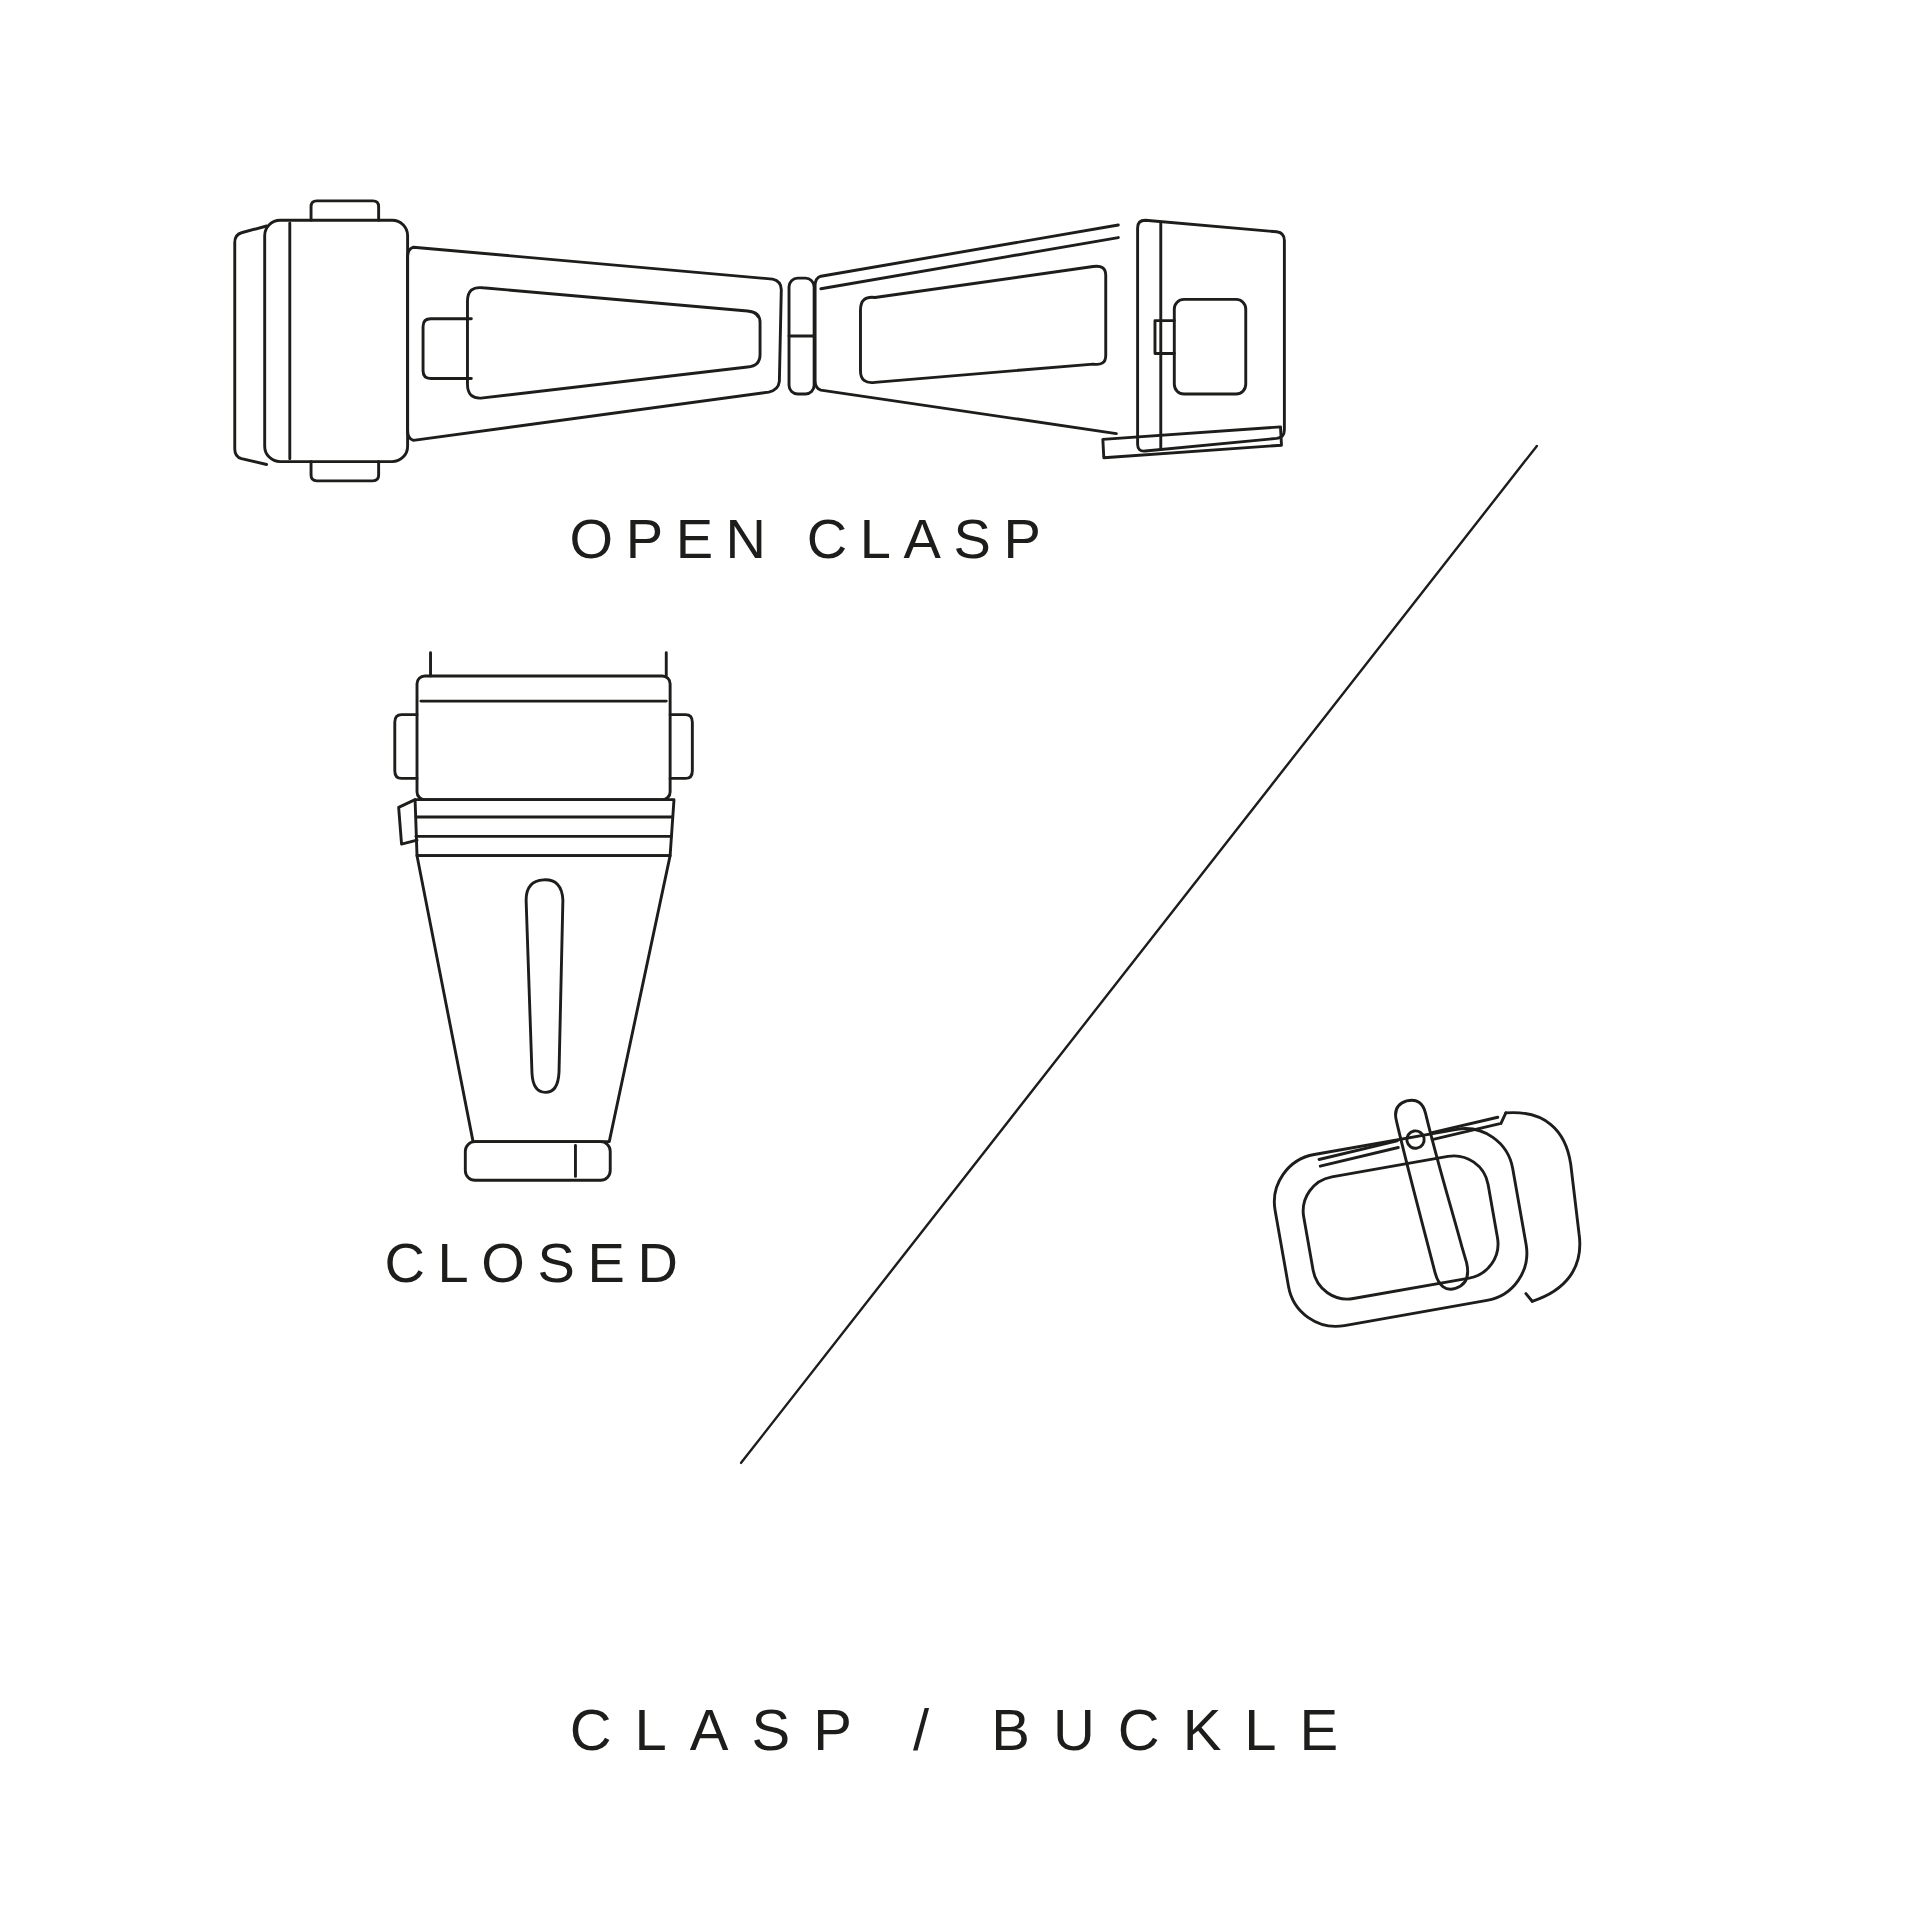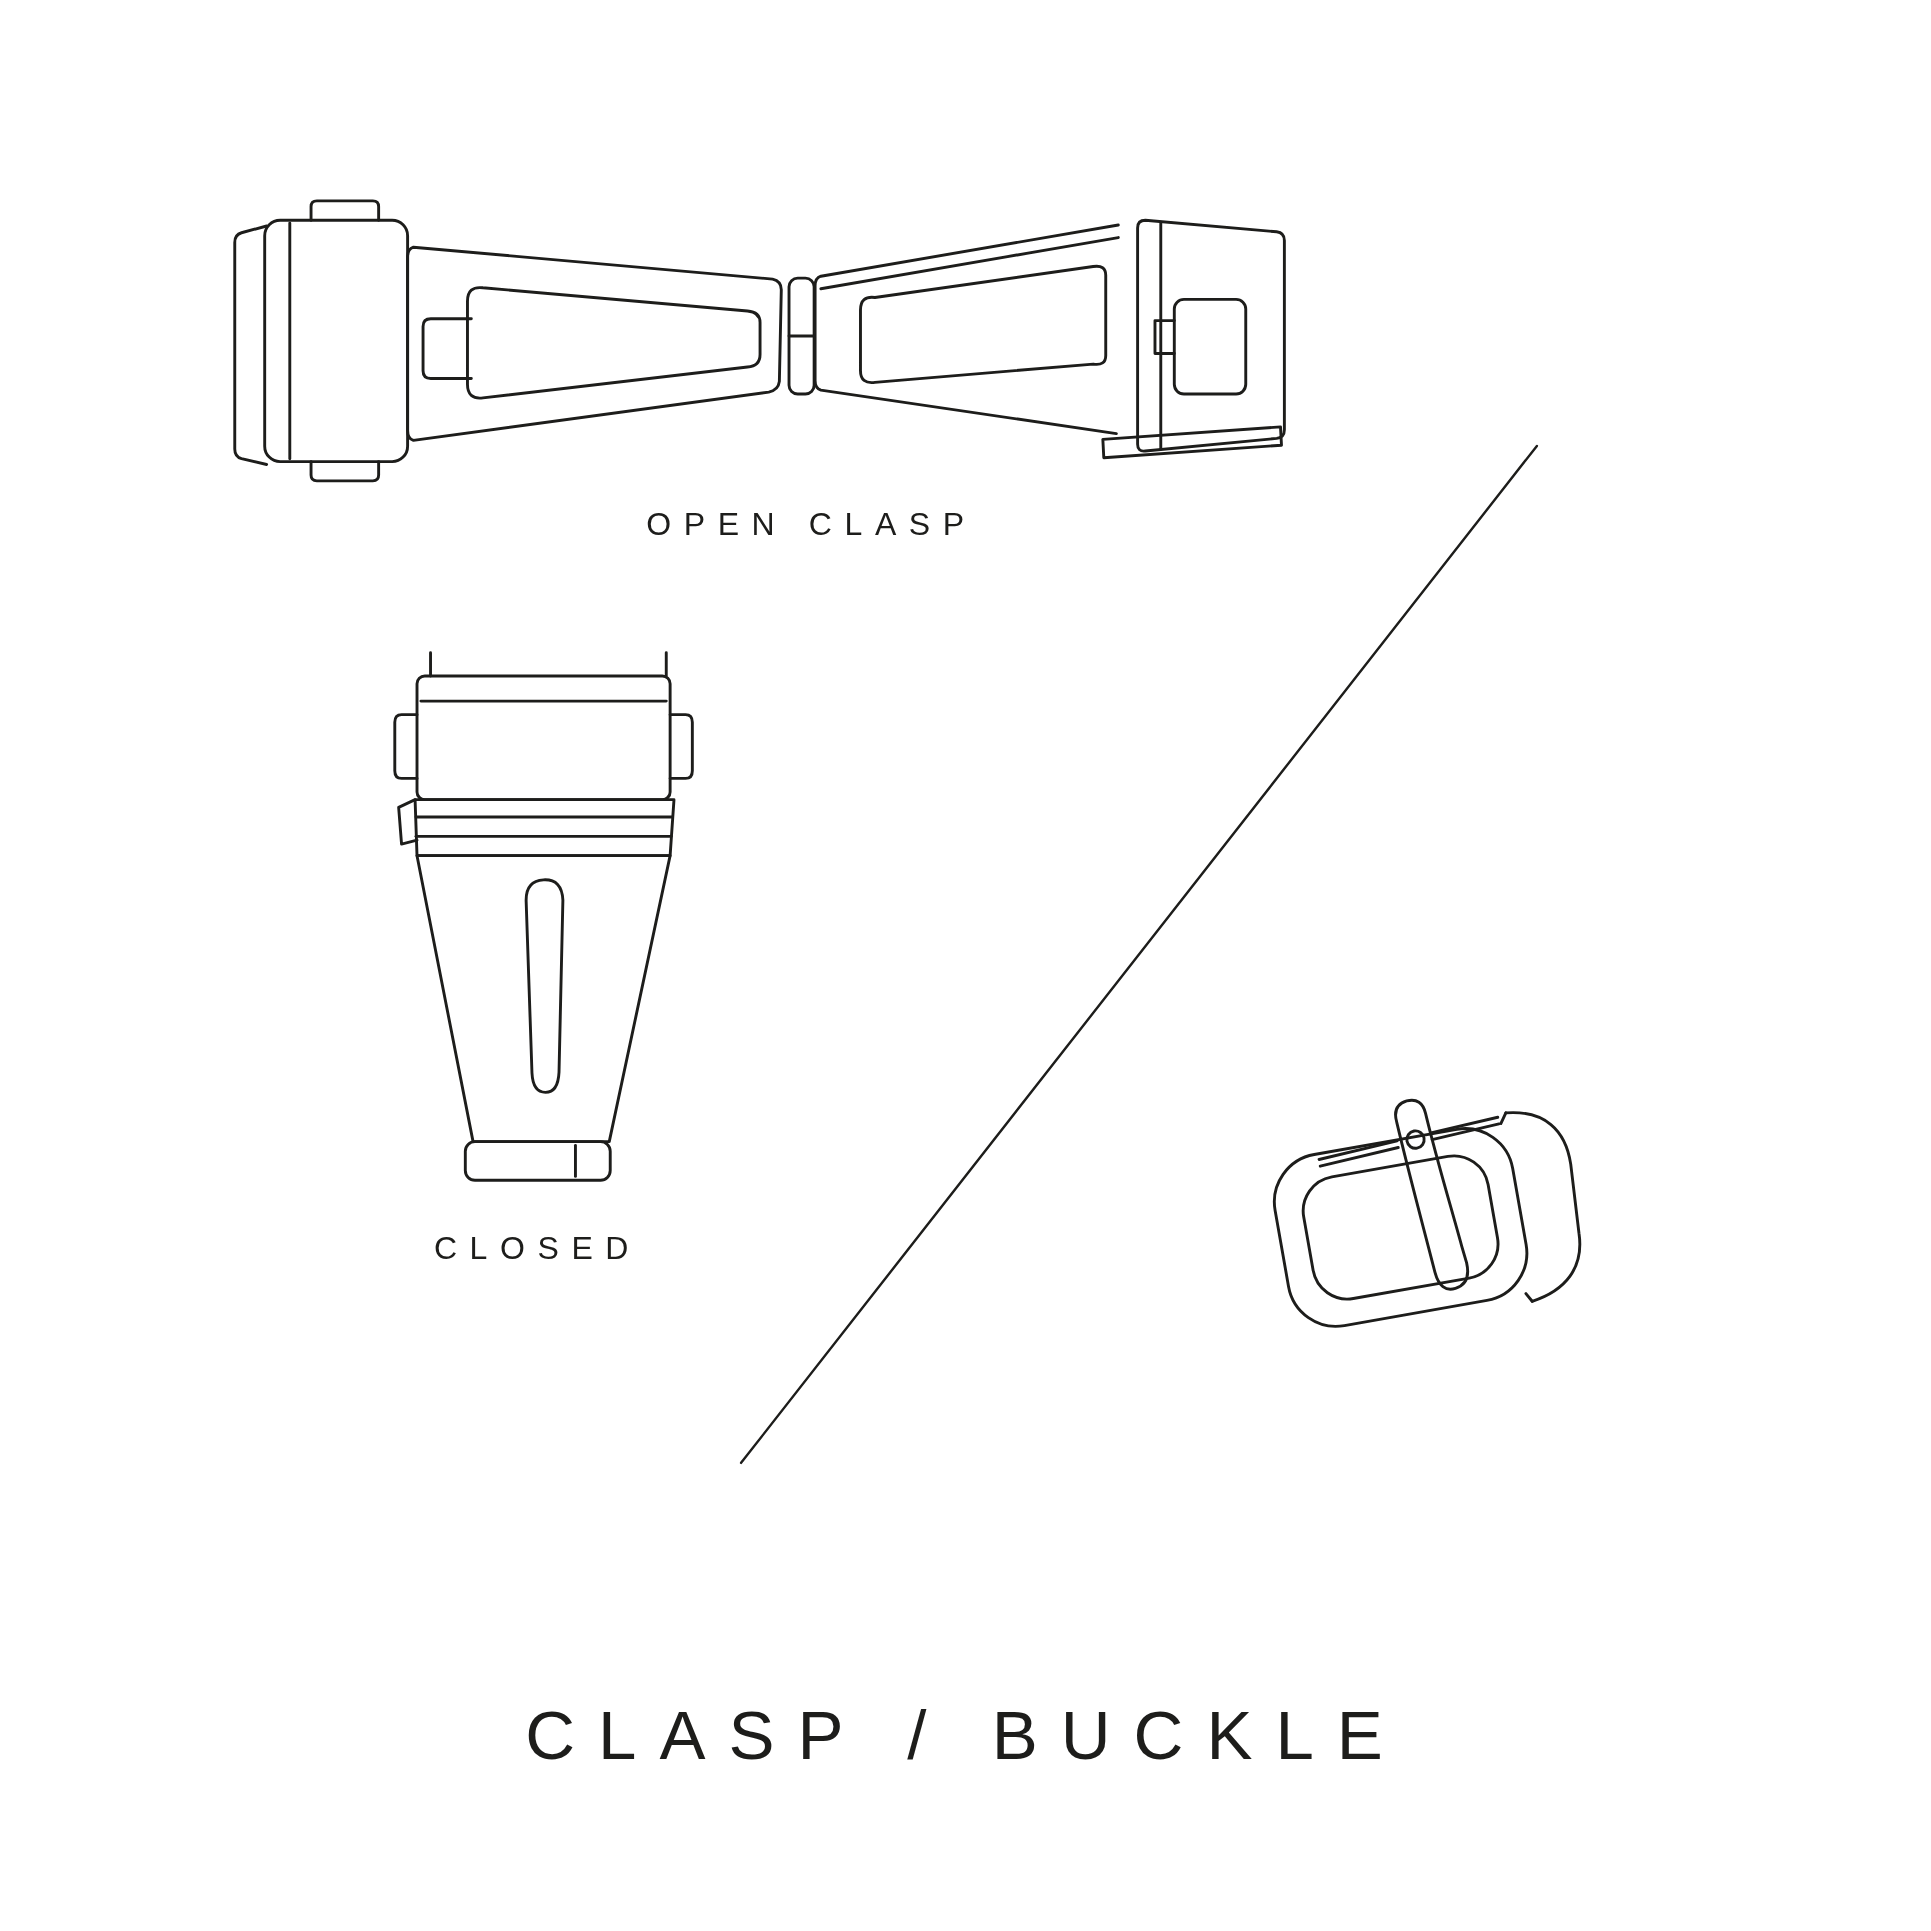--- a/index.html
+++ b/index.html
@@ -16,31 +16,31 @@
   .stroke {
     fill:none;
     stroke:var(--ink,#1d1d1b);
     stroke-width:3;
     stroke-linejoin:round;
     stroke-linecap:round;
   }
   .label {
     position:absolute;
     text-align:center;
-    font-size:32px;
+    font-size:56px;
     font-weight:400;
     letter-spacing:12.6px;
     white-space:nowrap;
   }
   .title {
     position:absolute;
     left:0; top:1701px;
     width:100%;
     text-align:center;
-    font-size:69px;
+    font-size:58px;
     font-weight:400;
     letter-spacing:23px;
     line-height:1;
     white-space:nowrap;
   }
   .divider { position:absolute; left:714px; top:415px; width:850px; height:1072px; }
 </style>
 </head>
 <body style="background: rgb(255, 255, 255);">
 

